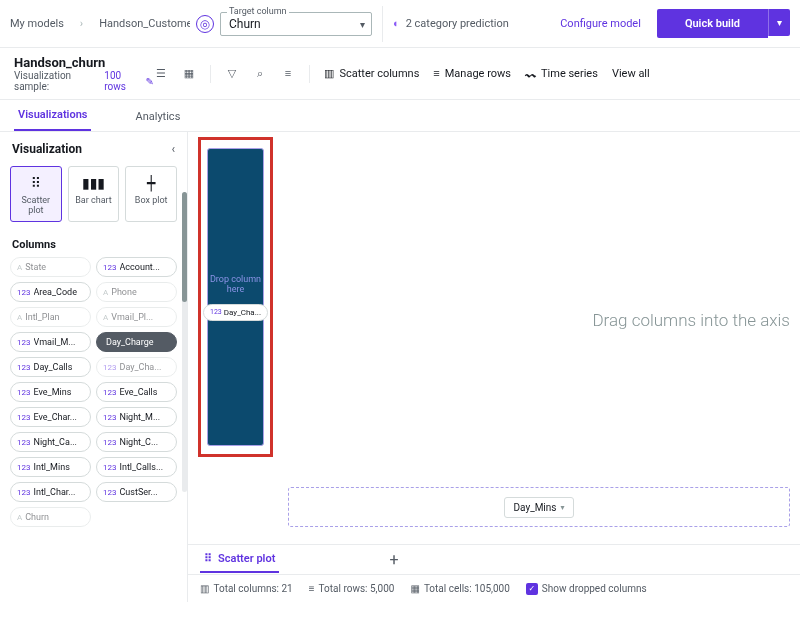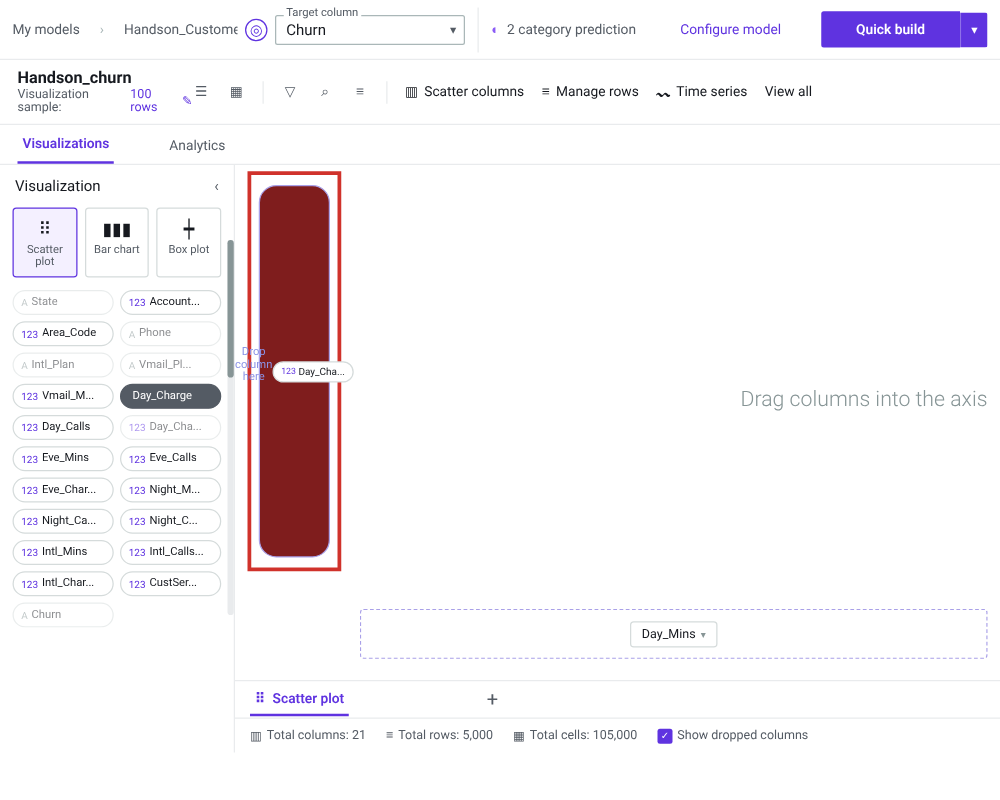--- a/index.html
+++ b/index.html
@@ -11,60 +11,60 @@
 .targetcol{display:flex;align-items:center;gap:6px;margin-left:6px}
 .targetcol .ticon{width:18px;height:18px;border:1px solid #5f33e0;border-radius:50%;display:flex;align-items:center;justify-content:center;color:#5f33e0}
 .targetcol .sel{border:1px solid #aab7b8;border-radius:2px;padding:4px 8px;width:152px;position:relative}
 .targetcol .sel .lbl{position:absolute;top:-7px;left:6px;background:#fff;font-size:9px;color:#545b64;padding:0 2px}
 .targetcol .sel .val{font-size:12px}
 .targetcol .sel .chev{position:absolute;right:6px;top:50%;transform:translateY(-50%);font-size:10px;color:#545b64}
 .vline{width:1px;height:36px;background:#e9ebed;margin:0 10px}
 .pred{display:flex;align-items:center;gap:6px;font-size:11px;color:#545b64}
 .pred .bulb{color:#8b5cf6}
 .cfg{color:#5f33e0;font-size:11px;font-weight:400;margin-left:auto;cursor:pointer}
-.qbuild{display:flex;align-items:center;margin-left:32px}
+.qbuild{display:flex;align-items:flex-start;margin-left:16px}
 .qbuild .btn{background:#5f33e0;color:#fff;font-size:11px;font-weight:600;padding:8px 28px;border-radius:2px 0 0 2px;cursor:pointer}
 .qbuild .dd{background:#5f33e0;color:#fff;padding:8px 8px;border-radius:0 2px 2px 0;border-left:1px solid rgba(255,255,255,.3);cursor:pointer;font-size:10px}
 .row2{display:flex;align-items:center;padding:10px 14px;border-bottom:1px solid #e9ebed;height:52px}
 .ds{flex:0 0 140px}
 .ds .name{font-weight:700;font-size:13px}
 .ds .sub{font-size:10px;color:#545b64;display:flex;align-items:center;gap:4px}
 .ds .sub .link{color:#5f33e0}
 .ds .sub .pen{color:#5f33e0;font-size:10px}
 .tbar{display:flex;align-items:center;gap:14px;font-size:11px;color:#16191f}
 .tbar .ico{width:14px;height:14px;display:flex;align-items:center;justify-content:center;color:#545b64;cursor:pointer}
 .tbar .grp{display:flex;align-items:center;gap:5px;cursor:pointer}
 .tbar .sep2{width:1px;height:18px;background:#e9ebed}
 .tabs{display:flex;padding:0 14px;border-bottom:1px solid #e9ebed;height:32px;align-items:flex-end}
 .tabs .tab{padding:8px 4px;font-size:11px;color:#545b64;cursor:pointer;margin-right:40px}
 .tabs .tab.active{color:#5f33e0;font-weight:600;border-bottom:2px solid #5f33e0}
 .main{display:flex;height:470px}
 .sidepanel{width:188px;border-right:1px solid #e9ebed;display:flex;flex-direction:column;position:relative}
 .sidepanel .scrollbar{position:absolute;right:0;top:60px;width:5px;height:300px;background:#e9ebed;border-radius:3px}
 .sidepanel .scrollbar .thumb{width:5px;height:110px;background:#879596;border-radius:3px}
 .sphdr{display:flex;align-items:center;justify-content:space-between;padding:10px 12px}
-.sphdr .t{font-weight:400;font-size:12px}
+.sphdr .t{font-weight:700;font-size:12px}
 .sphdr .col{font-size:12px;color:#545b64;cursor:pointer}
 .viztypes{display:flex;gap:6px;padding:0 10px 10px}
 .vt{flex:1;border:1px solid #d5dbdb;border-radius:3px;padding:6px 2px;text-align:center;cursor:pointer}
 .vt.active{border-color:#5f33e0;background:#f4f0ff}
 .vt .vicon{height:20px;display:flex;align-items:center;justify-content:center;font-size:14px}
 .vt .vlbl{font-size:9px;color:#545b64;margin-top:2px}
 .colshdr{font-weight:700;font-size:11px;padding:6px 12px}
 .colgrid{display:grid;grid-template-columns:1fr 1fr;gap:5px;padding:0 10px;overflow:hidden}
 .pill{border:1px solid #d5dbdb;border-radius:12px;padding:4px 6px;font-size:9px;display:flex;align-items:center;gap:3px;cursor:grab;white-space:nowrap;overflow:hidden}
 .pill.dim{opacity:.5}
 .pill.drag{background:#545b64;color:#fff;border-color:#545b64}
 .pill .pt{font-size:8px;color:#879596}
 .pill .pt.num{color:#5f33e0}
 .pill.drag .pt{color:#fff}
 .pill .pn{overflow:hidden;text-overflow:ellipsis}
 .canvas{flex:1;position:relative;background:#fff}
 .dropY{position:absolute;left:10px;top:5px;width:75px;height:320px;border:3px solid #d0322b;background:transparent}
-.dropY .inner{position:absolute;left:6px;top:8px;right:6px;bottom:8px;border:1px solid #a9a0e8;border-radius:14px;background:#7f1d1d;display:flex;flex-direction:row;align-items:center;justify-content:center}
+.dropY .inner{position:absolute;left:6px;top:8px;right:6px;bottom:8px;border:1px solid #a9a0e8;border-radius:3px;background:#0c4a6e;display:flex;flex-direction:column;align-items:center;justify-content:center}
 .dropY .hint{font-size:9px;color:#8b93e6;text-align:center;margin-bottom:10px}
 .dropY .chip{background:#fff;border:1px solid #d5dbdb;border-radius:10px;padding:3px 6px;font-size:8px;display:flex;align-items:center;gap:2px}
 .dropY .chip .n{color:#5f33e0;font-size:7px}
 .plotarea{position:absolute;left:100px;top:5px;right:10px;bottom:100px;display:flex;align-items:center;justify-content:flex-end}
 .plotarea .msg{color:#879596;font-size:17px;font-weight:300}
 .dropX{position:absolute;left:100px;right:10px;bottom:75px;height:40px;border:1px dashed #a9a0e8;border-radius:3px;display:flex;align-items:center;justify-content:center}
 .dropX .chip{background:#fff;border:1px solid #d5dbdb;border-radius:3px;padding:4px 8px;font-size:10px;display:flex;align-items:center;gap:4px}
 .dropX .chip .cv{font-size:8px;color:#879596}
 .bottabs{position:absolute;left:0;right:0;bottom:28px;height:30px;border-top:1px solid #e9ebed;display:flex;align-items:center;padding:0 12px}
 .bottabs .bt{display:flex;align-items:center;gap:6px;color:#5f33e0;font-size:11px;font-weight:600;border-bottom:2px solid #5f33e0;padding:6px 4px;cursor:pointer}
@@ -159,20 +159,21 @@
         </div>
       <div class="vt">
           <div class="vicon">▮▮▮</div>
           <div class="vlbl">Bar chart</div>
         </div>
       <div class="vt">
           <div class="vicon">┿</div>
           <div class="vlbl">Box plot</div>
         </div>
     </div>
+    <div class="colshdr">Columns</div>
     <div class="colgrid" id="colgrid">
         <div class="pill dim">
           <span class="pt">A</span>
           <span class="pn">State</span>
         </div>
         <div class="pill">
           <span class="pt num">123</span>
           <span class="pn">Account...</span>
         </div>
         <div class="pill">

